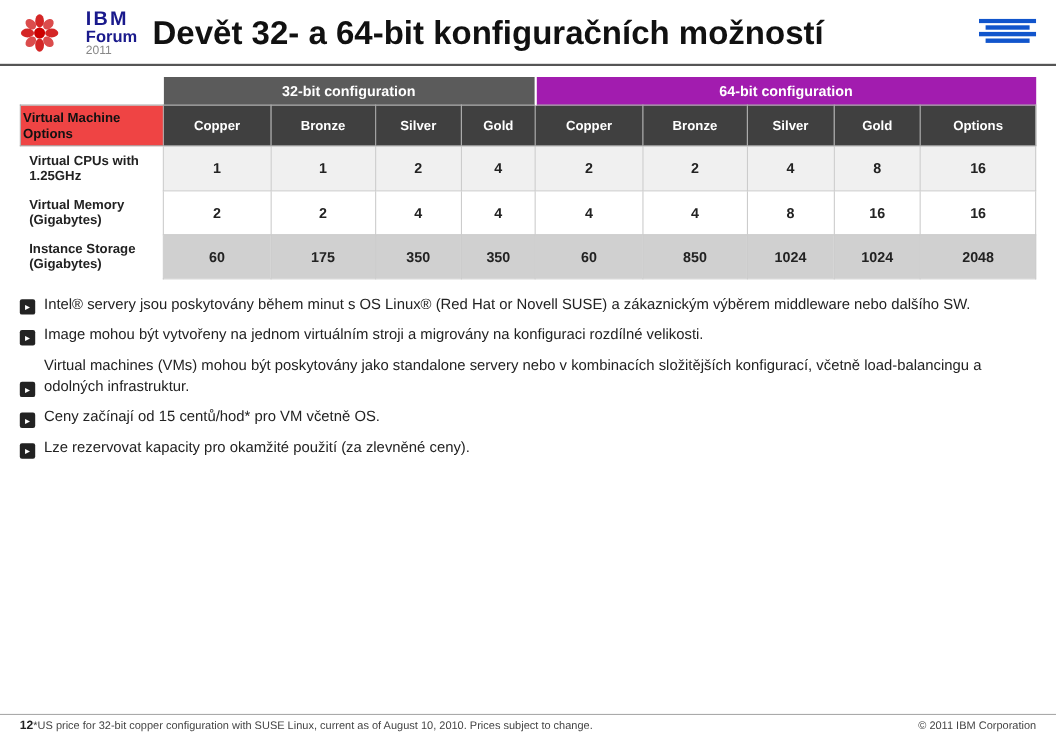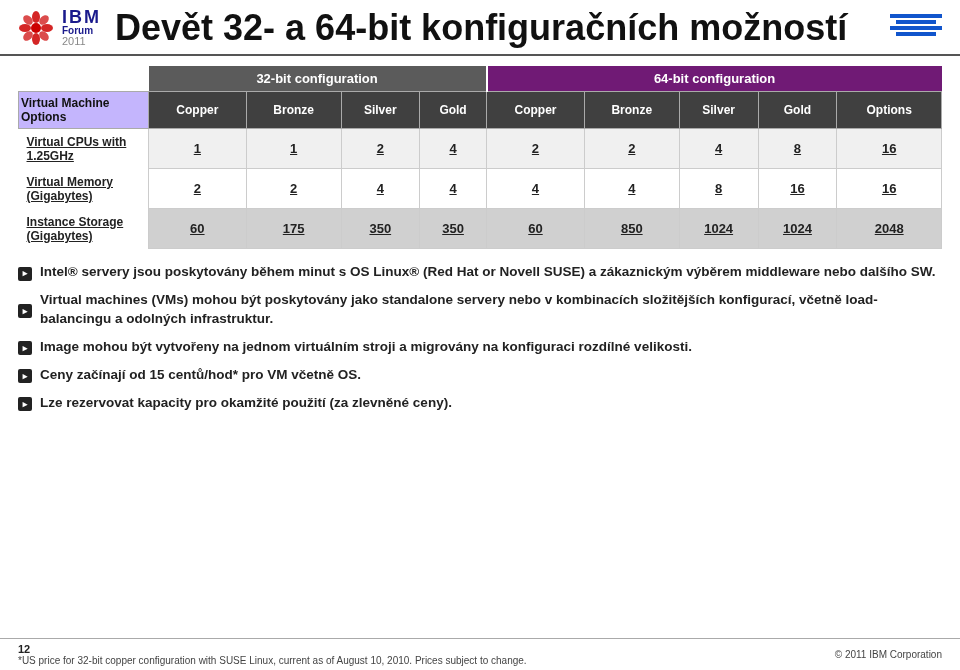--- a/index.html
+++ b/index.html
@@ -24,21 +24,21 @@
     
     .header {
       display: flex;
       align-items: center;
       padding: 8px 18px 0 18px;
       gap: 14px;
       border-bottom: 2px solid #555;
       padding-bottom: 6px;
     }
     .header-title {
-      font-size: 36px;
+      font-size: 30px;
       font-weight: bold;
       color: #111;
       line-height: 1.1;
       flex: 1;
     }
 
     
     .table-section {
       padding: 10px 18px 0 18px;
       border-radius: 26px;
@@ -65,47 +65,46 @@
       font-weight: bold;
       font-size: 13px;
       text-align: center;
       padding: 5px 4px;
     }
     .th-32bit {
       background: #5b5b5b;
       border-right: 2px solid #fff;
     }
     .th-64bit {
-      background: #701a75;
+      background: #a21caf;
     }
 
     
     .sub-header th {
       background: #404040;
       color: #fff;
       text-align: center;
       font-weight: bold;
       font-size: 12px;
       padding: 4px 2px;
       border: 1px solid #aaa;
     }
     .sub-header th.col-label-th {
-      background: #c4b5fd;
+      background: #ef4444;
       color: transparent;
       text-decoration: underline;
     }
 
     
     .data-row td {
       text-align: center;
       padding: 6px 4px;
       border: 1px solid #ccc;
       font-size: 13px;
       font-weight: bold;
-      text-decoration: underline;
     }
     .data-row td.row-label {
       text-align: left;
       font-weight: bold;
       font-size: 12px;
       background: #fff;
       border: none;
       padding: 6px 8px;
       vertical-align: middle;
     }
@@ -118,26 +117,25 @@
       padding: 14px 18px 0 18px;
       flex: 1;
     }
 
     .bullet-list {
       list-style: none;
       padding: 0;
     }
     .bullet-list li {
       display: flex;
-      align-items: center;
+      align-items: flex-end;
       gap: 8px;
       margin-bottom: 9px;
       font-size: 13.5px;
       line-height: 1.4;
-      font-weight: bold;
     }
     .bullet-icon {
       width: 14px;
       height: 14px;
       background: #222;
       border-radius: 2px;
       flex-shrink: 0;
       margin-top: 2px;
       display: flex;
       align-items: center;
@@ -154,51 +152,52 @@
       border-top: 1px solid #aaa;
       padding: 4px 18px;
       display: flex;
       justify-content: space-between;
       align-items: center;
       font-size: 10px;
       color: #444;
     }
     .footer-left {
       display: flex;
-      flex-direction: column;
+      flex-direction: row;
+      align-items: center;
     }
     .footer-pagenum {
       font-size: 11px;
       font-weight: bold;
       color: #222;
     }
 
     
     .ibm-forum-logo {
       display: flex;
       align-items: center;
-      gap: 8px;
+      gap: 24px;
     }
     .ibm-flower {
       width: 36px;
       height: 36px;
     }
     .ibm-text-group {
       display: flex;
       flex-direction: column;
     }
     .ibm-text-ibm {
       font-size: 18px;
       font-weight: 900;
       color: #1a1a8c;
       letter-spacing: 2px;
       line-height: 1;
     }
     .ibm-text-forum {
-      font-size: 10px;
+      font-size: 15px;
       font-weight: bold;
       color: #1a1a8c;
       line-height: 1;
     }
     .ibm-text-year {
       font-size: 11px;
       color: #888;
       line-height: 1;
     }
   </style>
@@ -302,25 +301,25 @@
   </div>
 
   <div class="content-section">
     <ul class="bullet-list" id="bullet-list">
     <li>
           <span class="bullet-icon"></span>
           <span>Intel® servery jsou poskytovány během minut s OS Linux® (Red Hat or Novell SUSE) a zákaznickým výběrem middleware nebo dalšího SW.</span>
         </li>
         <li>
           <span class="bullet-icon"></span>
+          <span>Image mohou být vytvořeny na jednom virtuálním stroji a migrovány na konfiguraci rozdílné velikosti.</span>
+        </li>
+        <li>
+          <span class="bullet-icon"></span>
           <span>Virtual machines (VMs) mohou být poskytovány jako standalone servery nebo v kombinacích složitějších konfigurací, včetně load-balancingu a odolných infrastruktur.</span>
-        </li>
-        <li>
-          <span class="bullet-icon"></span>
-          <span>Image mohou být vytvořeny na jednom virtuálním stroji a migrovány na konfiguraci rozdílné velikosti.</span>
         </li>
         <li>
           <span class="bullet-icon"></span>
           <span>Ceny začínají od 15 centů/hod* pro VM včetně OS.</span>
         </li>
         <li>
           <span class="bullet-icon"></span>
           <span>Lze rezervovat kapacity pro okamžité použití (za zlevněné ceny).</span>
         </li>
       </ul>

